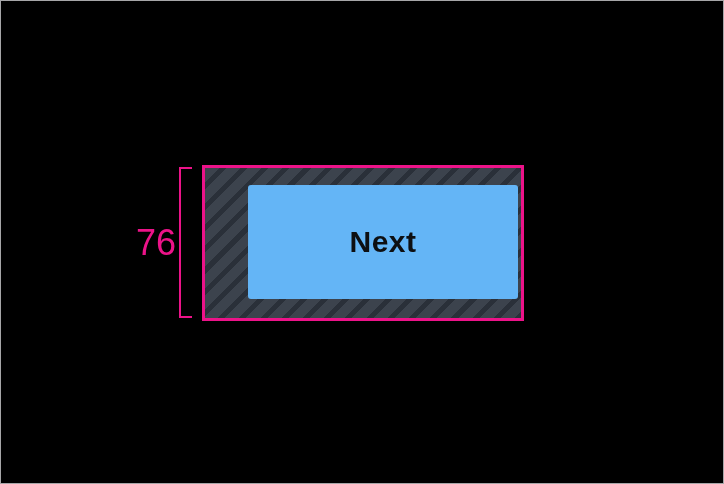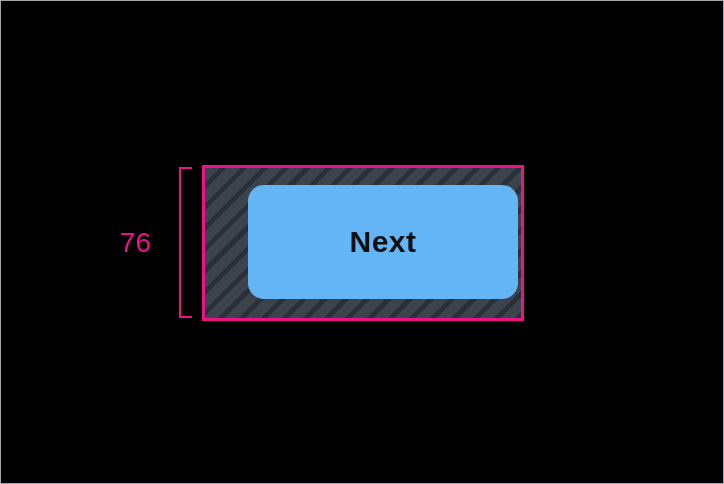--- a/index.html
+++ b/index.html
@@ -42,21 +42,21 @@
   }
 
   
   .next-button {
     position: absolute;
     left: 3px;
     right: 3px;
     top: 17px;
     height: 114px;
     border: none;
-    border-radius: 16px;
+    border-radius: 3px;
     background: var(--c-button-bg, #64b5f6);
     color: var(--c-button-text, #0d0f12);
     font-family: "Liberation Sans", sans-serif;
     font-size: 30px;
     font-weight: 600;
     letter-spacing: 0.5px;
     display: flex;
     align-items: center;
     justify-content: center;
     cursor: pointer;
@@ -116,25 +116,25 @@
     left: 0;
     width: 13px;
     height: 2px;
     background: var(--c-accent, #ec1389);
   }
   .dim-left .tick-top    { top: 0; }
   .dim-left .tick-bottom { bottom: 0; }
   .dim-left .dim-label {
     position: absolute;
     right: 100%;
-    margin-right: 28px;
+    margin-right: 3px;
     top: 50%;
     transform: translateY(-50%);
     color: var(--c-accent, #ec1389);
-    font-size: 28px;
+    font-size: 36px;
     font-weight: 400;
     line-height: 1;
     white-space: nowrap;
   }
 </style>
 </head>
 <body>
 
 <div class="stage">
 

